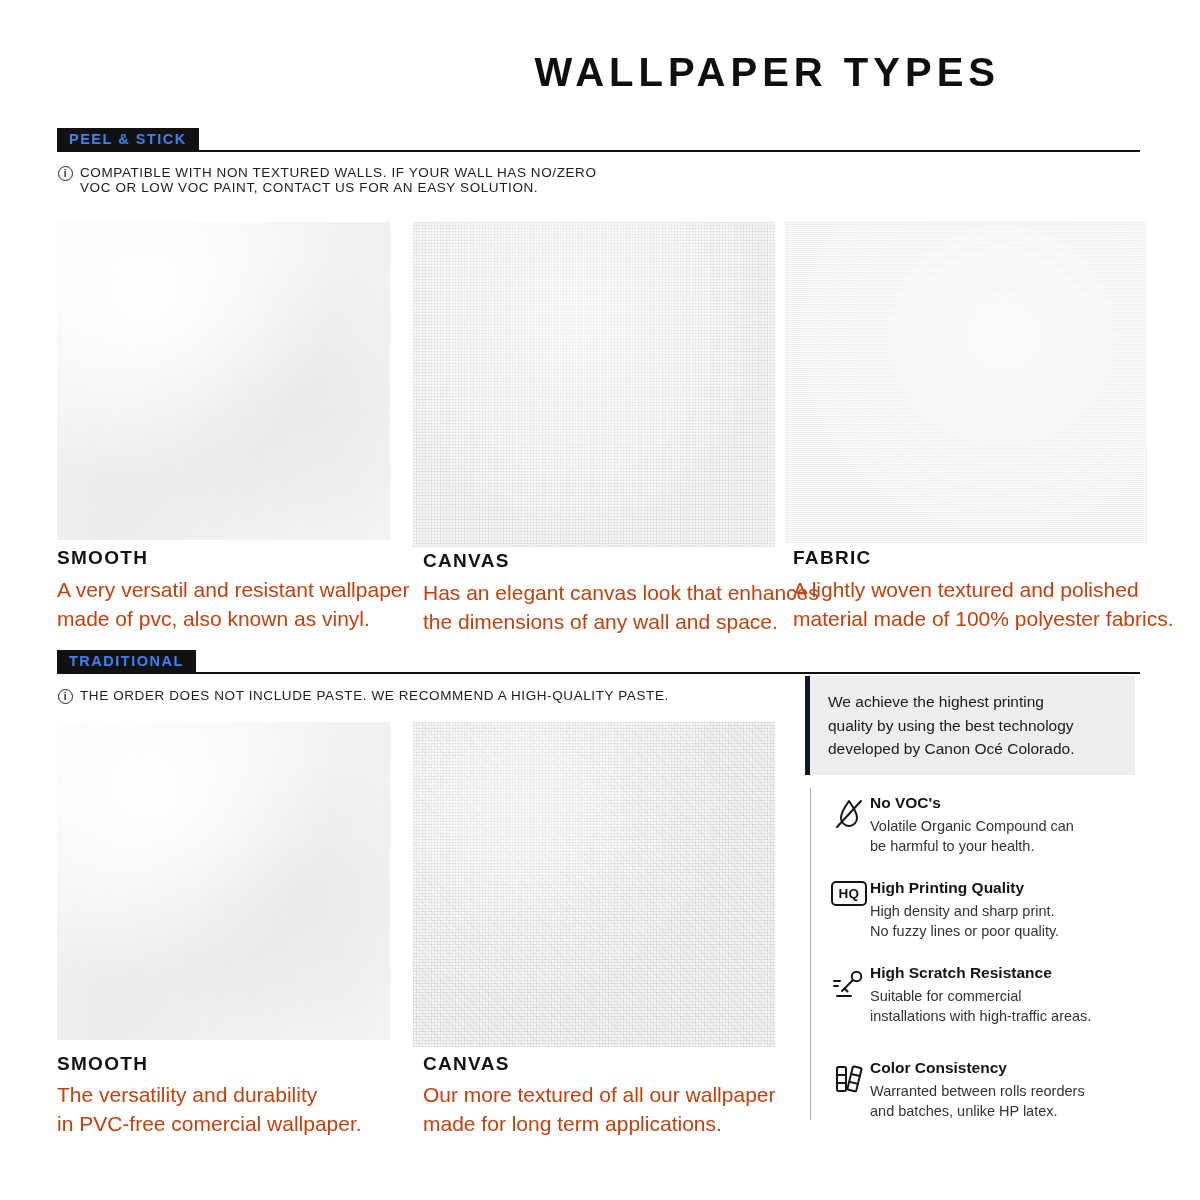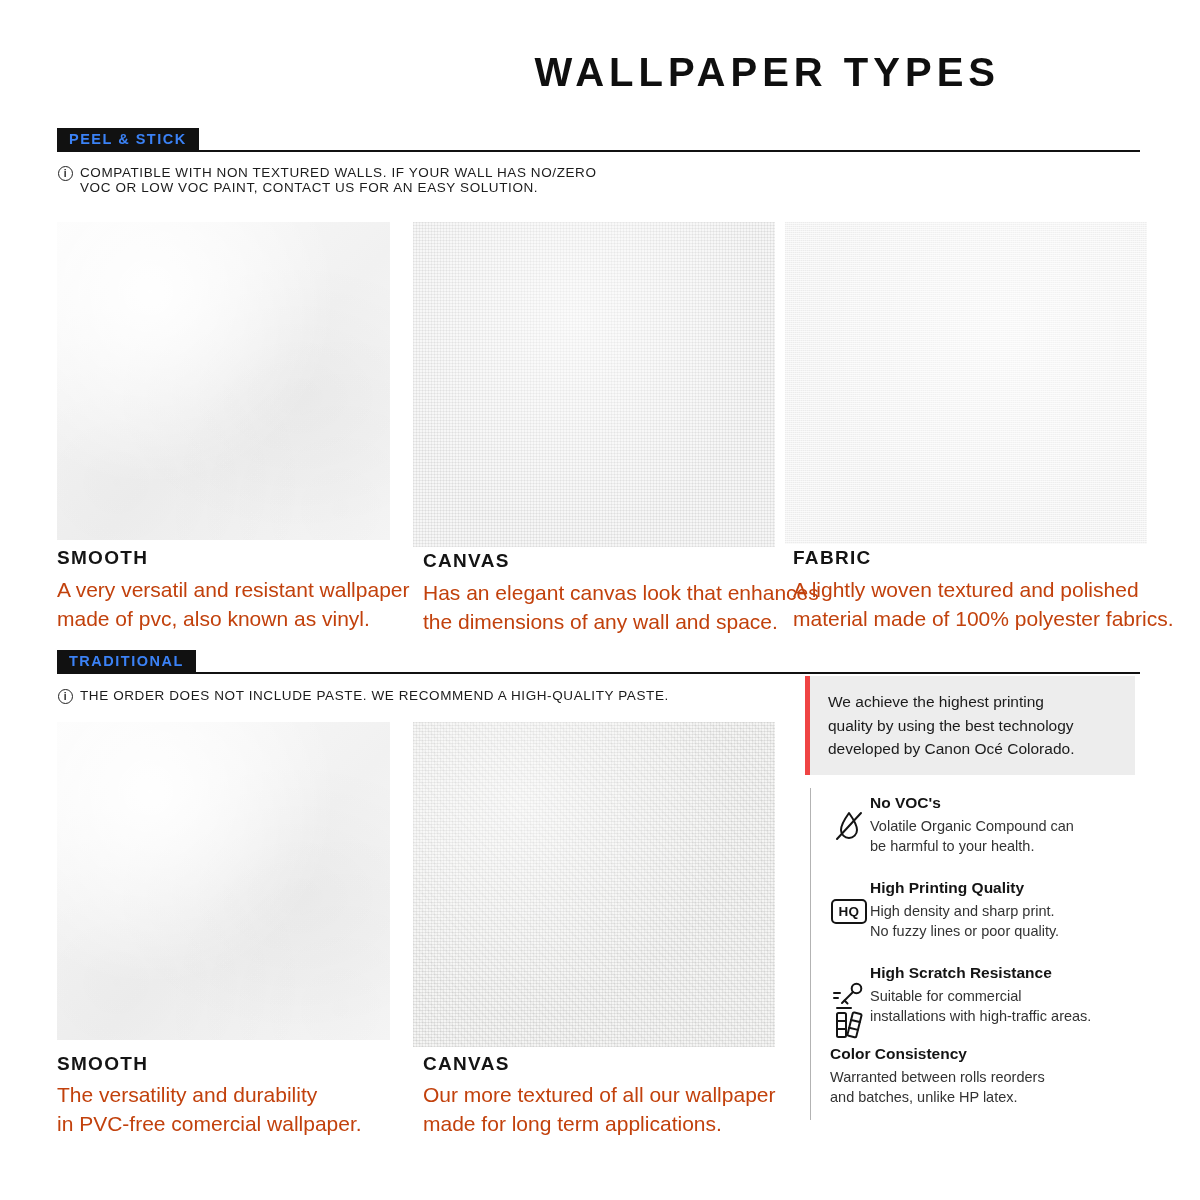--- a/index.html
+++ b/index.html
@@ -49,28 +49,28 @@
     background-image:
       radial-gradient(ellipse at 30% 25%, rgba(255,255,255,0.5), rgba(255,255,255,0) 60%),
       repeating-linear-gradient(0deg, rgba(0,0,0,0.07) 0px, rgba(0,0,0,0.07) 1px, rgba(0,0,0,0) 1px, rgba(0,0,0,0) 3px),
       repeating-linear-gradient(90deg, rgba(0,0,0,0.06) 0px, rgba(0,0,0,0.06) 1px, rgba(0,0,0,0) 1px, rgba(0,0,0,0) 3px),
       repeating-linear-gradient(45deg, rgba(0,0,0,0.02) 0px, rgba(0,0,0,0.02) 2px, rgba(0,0,0,0) 2px, rgba(0,0,0,0) 6px);
   }
 
   .item-name { position:absolute; font-size:19px; font-weight:700; letter-spacing:1.3px; color:#141414; }
   .item-desc { position:absolute; font-size:21px; line-height:1.38; color:#c2410c; }
 
-  .quality-box { position:absolute; border-left:5px solid #ef4444; background:#ededed;
+  .quality-box { position:absolute; border-left:5px solid #0f172a; background:#ededed;
                  padding:14px 16px 14px 18px; }
   .quality-text { font-size:15.5px; line-height:1.52; color:#1b1b1b; }
 
   .vline { position:absolute; width:1px; background:#b3b3b3; }
 
   .feature { position:absolute; display:flex; gap:2px; width:320px; }
-  .f-icon { width:38px; flex:none; display:flex; justify-content:center; align-items:center; padding-top:2px; }
+  .f-icon { width:38px; flex:none; display:flex; justify-content:center; align-items:flex-start; padding-top:2px; }
   .f-title { font-size:15.5px; font-weight:700; color:#141414; margin-bottom:5px; }
   .f-desc { font-size:14.5px; line-height:1.35; color:#333; width:265px; }
   .ic { stroke:#141414; stroke-width:2; fill:none; stroke-linecap:round; stroke-linejoin:round; }
   .hq-badge { border:2.5px solid #141414; border-radius:5px; padding:3px 5px;
               font-size:13.5px; font-weight:700; letter-spacing:0.5px; color:#141414; }
 </style>
 </head>
 <body>
 
 <div class="page">
@@ -165,21 +165,21 @@
         <line x1="6" y1="30" x2="20" y2="30"></line>
       </svg>
     </div>
     <div class="f-body">
       <div class="f-title">High Scratch Resistance</div>
       <div class="f-desc preline">Suitable for commercial
 installations with high-traffic areas.</div>
     </div>
   </div>
 
-  <div class="feature" style="left:830px; top:1005px;flex-direction:column;">
+  <div class="feature" style="left:830px; top:1059px;">
     <div class="f-icon">
       <svg class="ic" width="36" height="36" viewBox="0 0 36 36" aria-hidden="true">
         <rect x="6" y="6" width="9" height="24" rx="1.5"></rect>
         <line x1="6" y1="14" x2="15" y2="14"></line>
         <line x1="6" y1="22" x2="15" y2="22"></line>
         <g transform="rotate(14 24 18)">
           <rect x="19" y="6" width="9" height="24" rx="1.5"></rect>
           <line x1="19" y1="14" x2="28" y2="14"></line>
           <line x1="19" y1="22" x2="28" y2="22"></line>
         </g>

